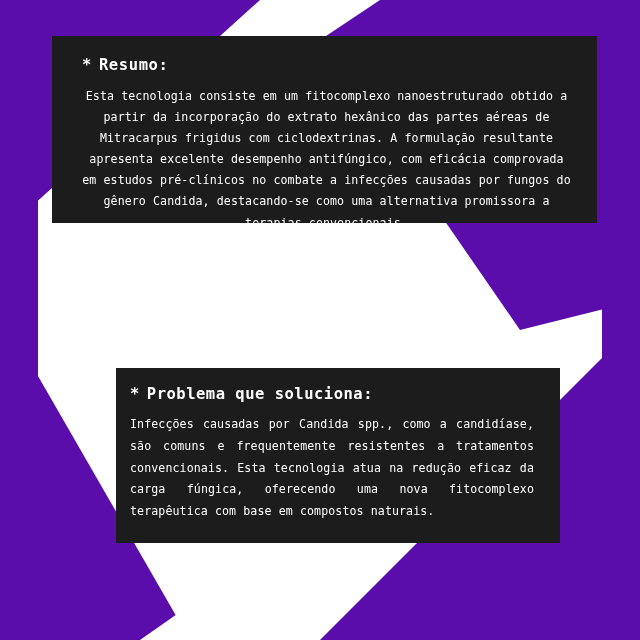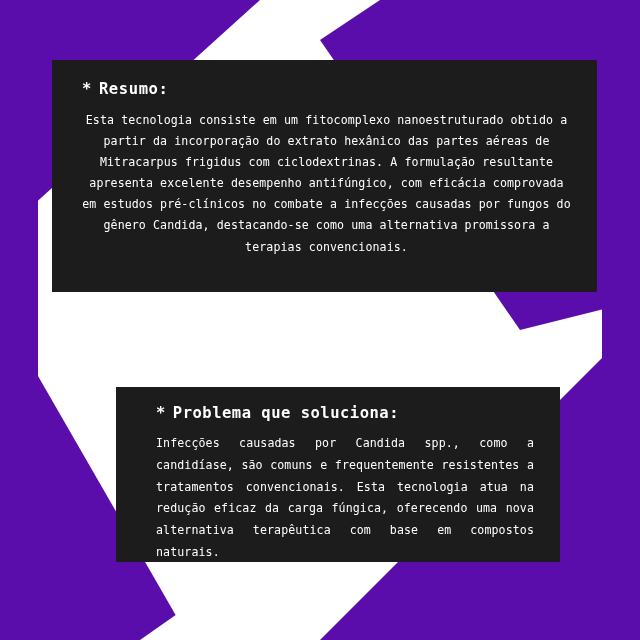--- a/index.html
+++ b/index.html
@@ -123,32 +123,32 @@
   
   .card {
     position: absolute;
     background: #1C1C1C;
     color: #ffffff;
     box-sizing: border-box;
   }
 
   #card-resumo {
     left: 52px;
-    top: 60px;
+    top: 36px;
     width: 545px;
-    height: 232px;
+    height: 187px;
     padding: 20px 26px 18px 30px;
   }
 
   #card-problema {
     left: 116px;
-    top: 387px;
+    top: 368px;
     width: 444px;
     height: 175px;
-    padding: 17px 26px 16px 40px;
+    padding: 17px 26px 16px 14px;
   }
 
   .card-heading {
     font-size: 15.5px;
     font-weight: bold;
     letter-spacing: 0.6px;
     margin: 0 0 12px 0;
     white-space: nowrap;
   }
   #card-problema .card-heading {
@@ -199,16 +199,16 @@
     <h2 class="card-heading">
       <span class="heading-star">*</span><span>Resumo:</span>
     </h2>
     <p class="card-body">Esta tecnologia consiste em um fitocomplexo nanoestruturado obtido a partir da incorporação do extrato hexânico das partes aéreas de Mitracarpus frigidus com ciclodextrinas. A formulação resultante apresenta excelente desempenho antifúngico, com eficácia comprovada em estudos pré-clínicos no combate a infecções causadas por fungos do gênero Candida, destacando-se como uma alternativa promissora a terapias convencionais.</p>
   </div>
 
   <div class="card" id="card-problema">
     <h2 class="card-heading">
       <span class="heading-star">*</span><span>Problema que soluciona:</span>
     </h2>
-    <p class="card-body">Infecções causadas por Candida spp., como a candidíase, são comuns e frequentemente resistentes a tratamentos convencionais. Esta tecnologia atua na redução eficaz da carga fúngica, oferecendo uma nova alternativa terapêutica com base em compostos naturais.</p>
+    <p class="card-body">Infecções causadas por Candida spp., como a candidíase, são comuns e frequentemente resistentes a tratamentos convencionais. Esta tecnologia atua na redução eficaz da carga fúngica, oferecendo uma nova fitocomplexo terapêutica com base em compostos naturais.</p>
   </div>
 
 </div>
 
 </body></html>

